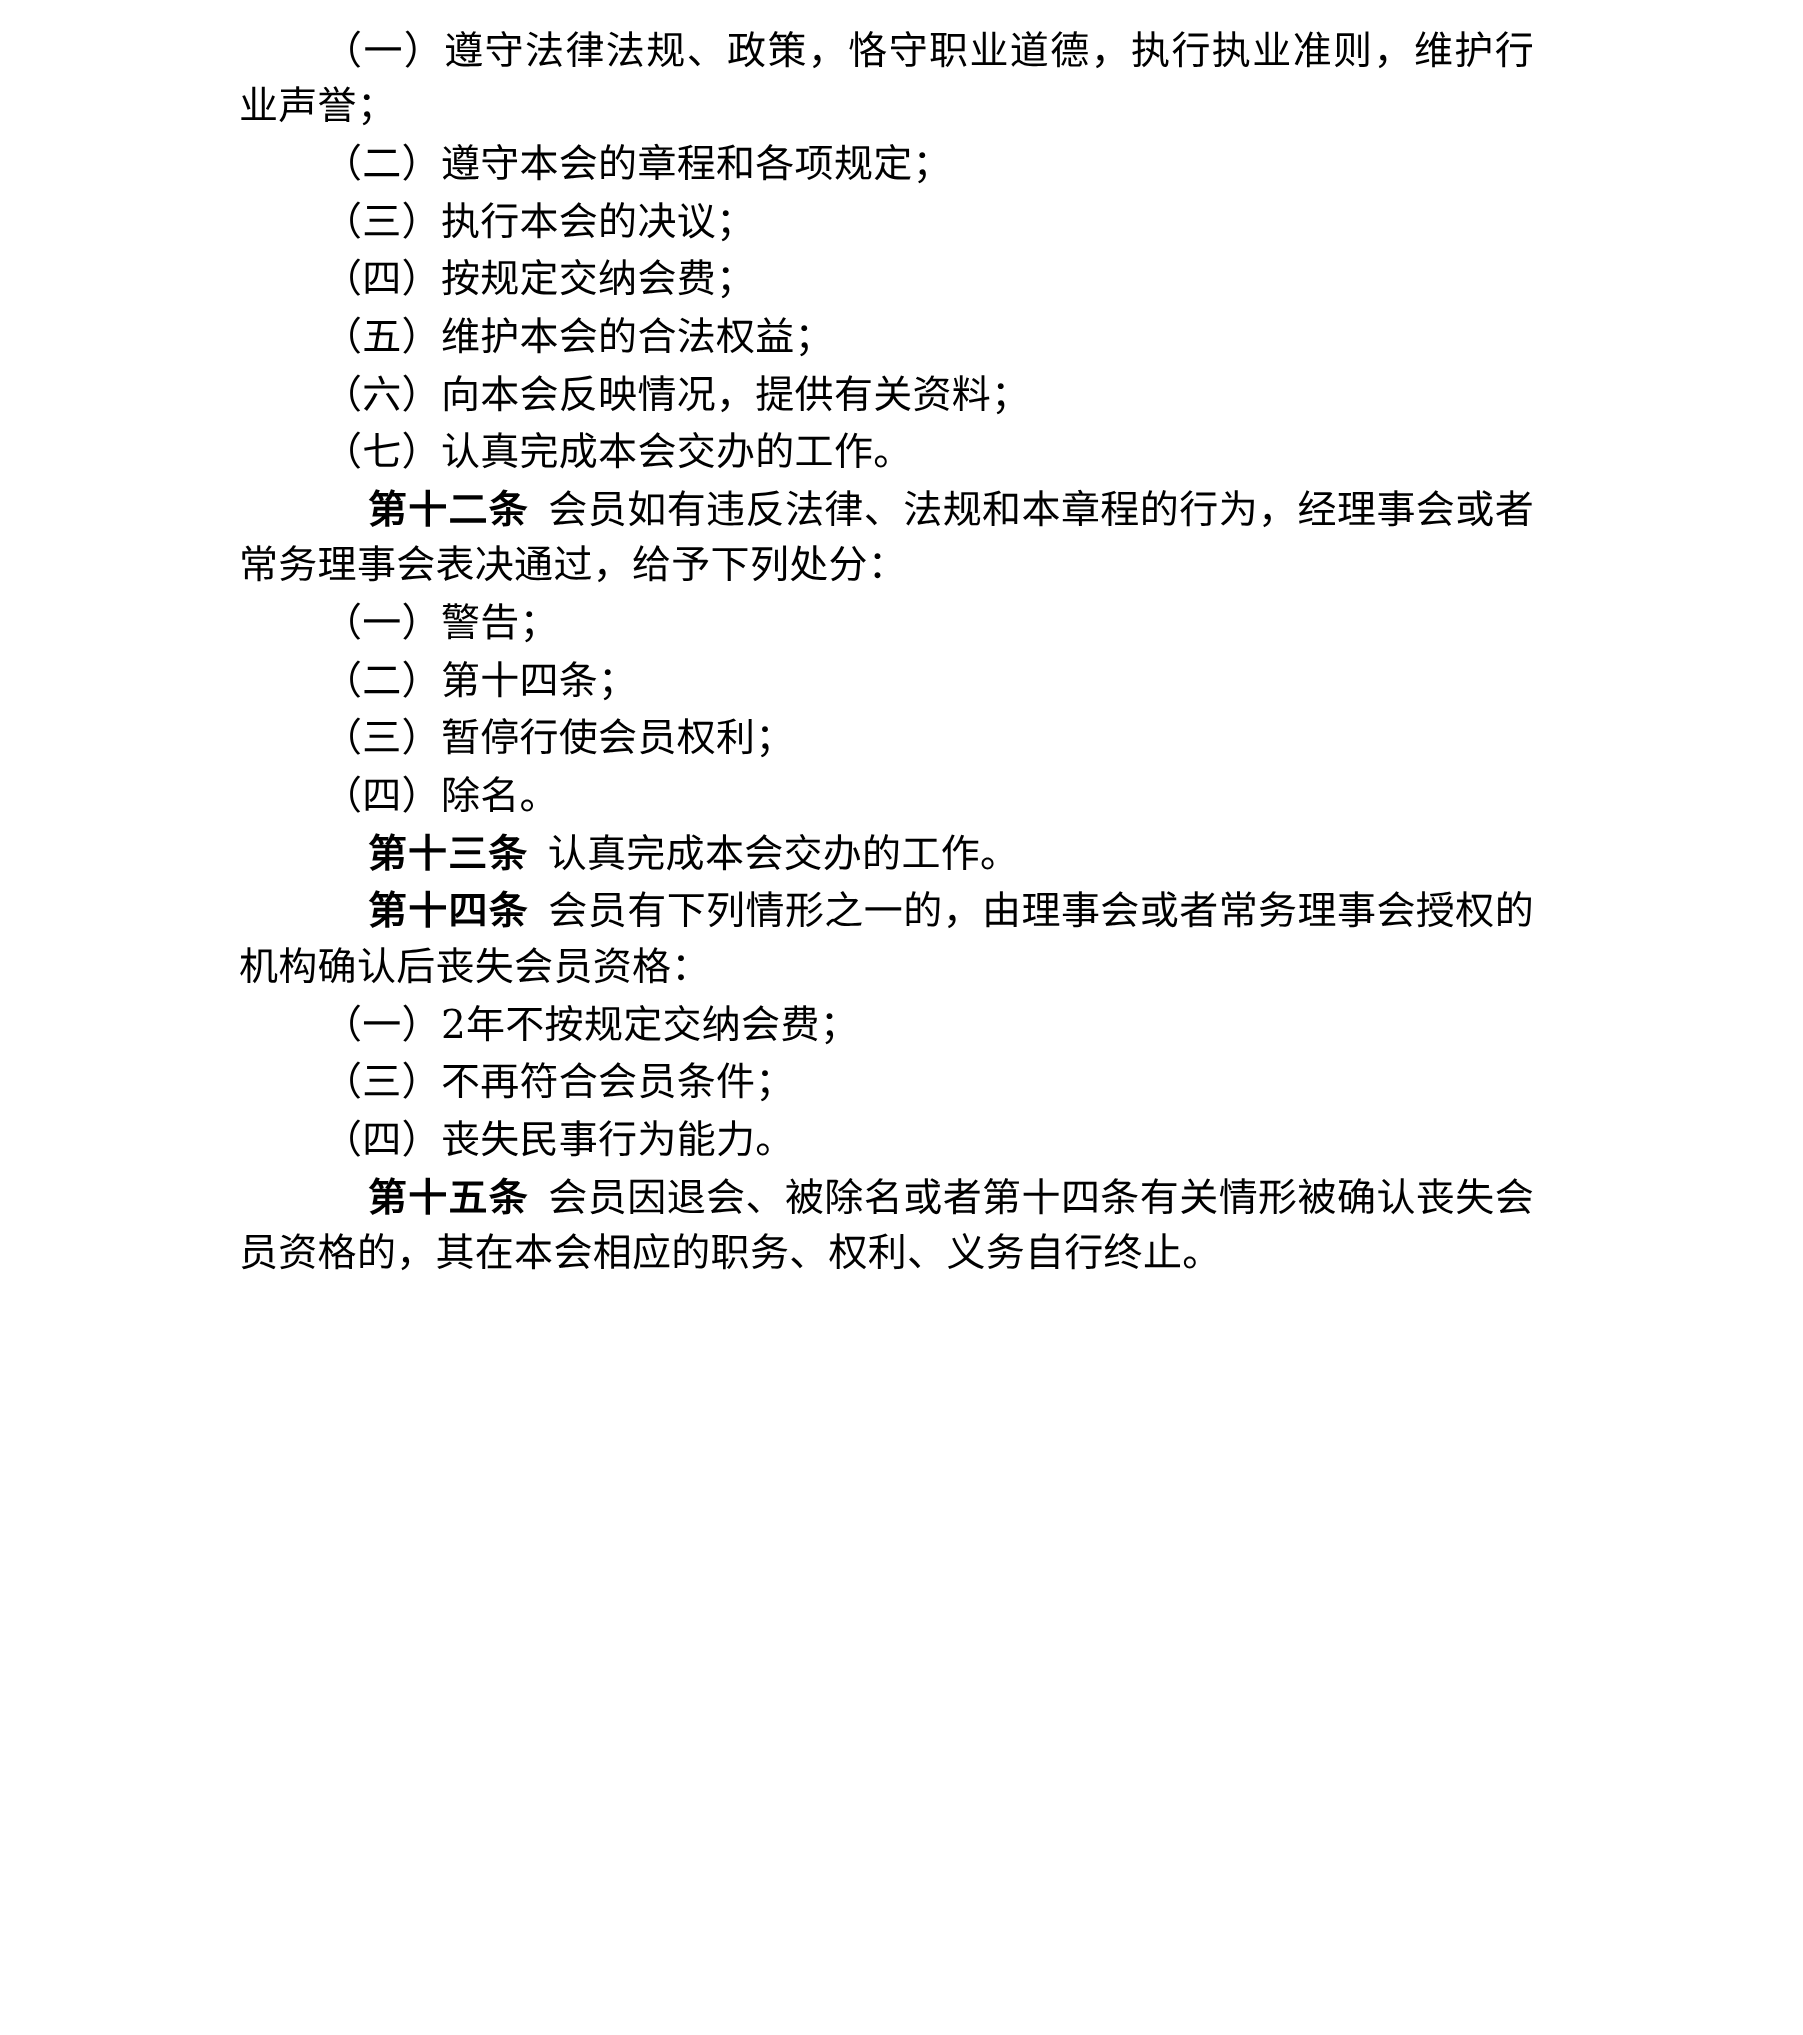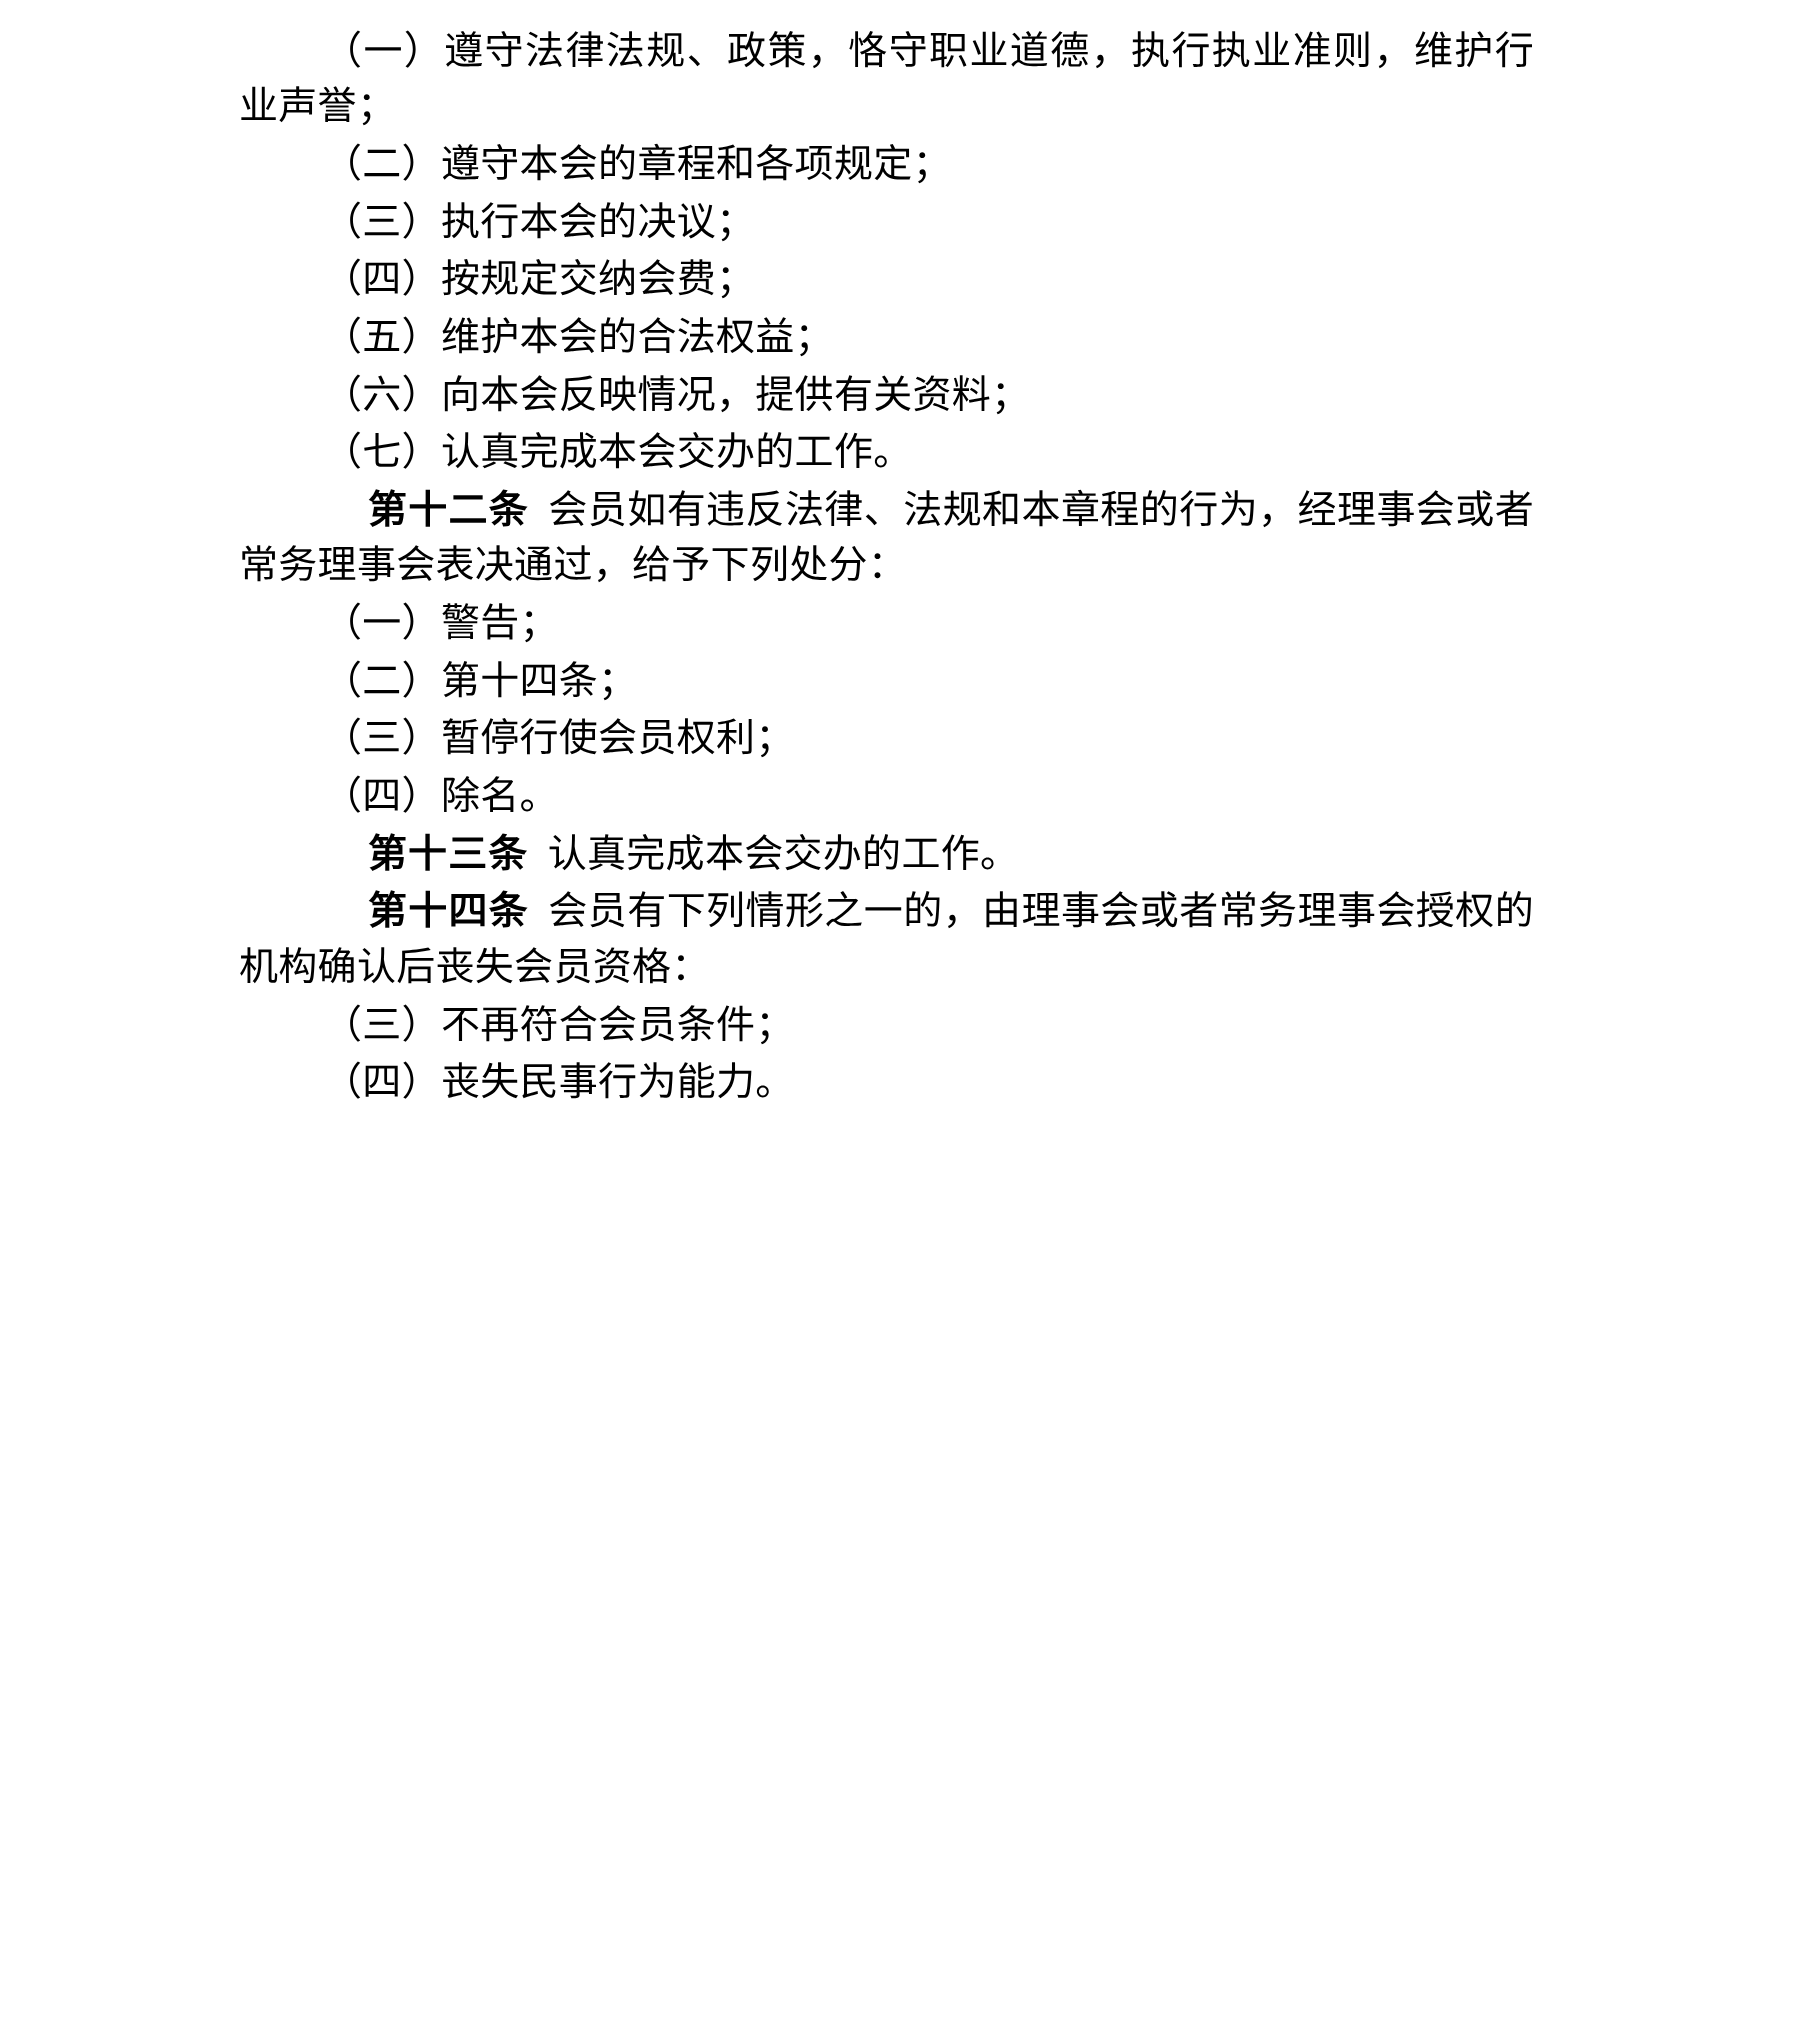--- a/index.html
+++ b/index.html
@@ -62,17 +62,19 @@
       <p class="item"><span>（五）维护本会的合法权益；</span></p>
       <p class="item"><span>（六）向本会反映情况，提供有关资料；</span></p>
       <p class="item"><span>（七）认真完成本会交办的工作。</span></p>
       <p class="article"><span class="article-label">第十二条</span><span class="gap"></span><span>会员如有违反法律、法规和本章程的行为，经理事会或者常务理事会表决通过，给予下列处分：</span></p>
       <p class="item"><span>（一）警告；</span></p>
       <p class="item"><span>（二）第十四条；</span></p>
       <p class="item"><span>（三）暂停行使会员权利；</span></p>
       <p class="item"><span>（四）除名。</span></p>
       <p class="article"><span class="article-label">第十三条</span><span class="gap"></span><span>认真完成本会交办的工作。</span></p>
       <p class="article"><span class="article-label">第十四条</span><span class="gap"></span><span>会员有下列情形之一的，由理事会或者常务理事会授权的机构确认后丧失会员资格：</span></p>
+      <p class="item"><span>（一）2年不按规定交纳会费；</span></p>
       <p class="item"><span>（三）不再符合会员条件；</span></p>
       <p class="item"><span>（四）丧失民事行为能力。</span></p>
+      <p class="article"><span class="article-label">第十五条</span><span class="gap"></span><span>会员因退会、被除名或者第十四条有关情形被确认丧失会员资格的，其在本会相应的职务、权利、义务自行终止。</span></p>
     </div>
 </div>
 
 
 </body></html>

